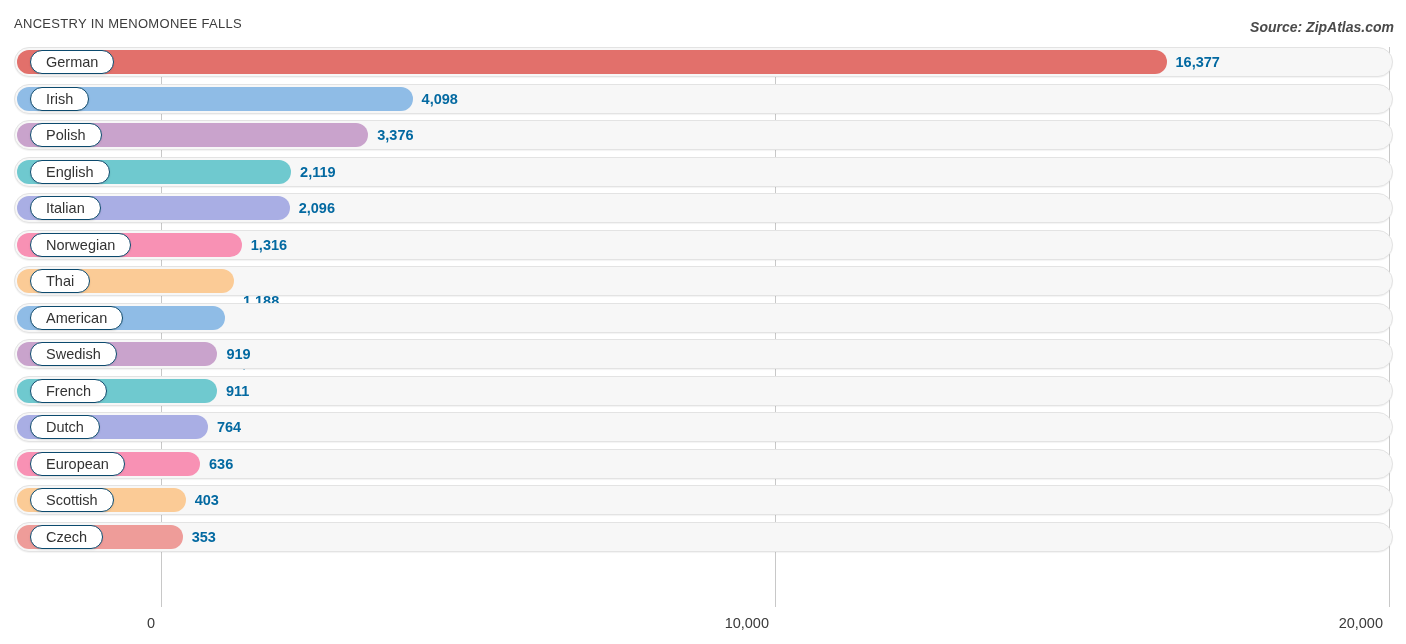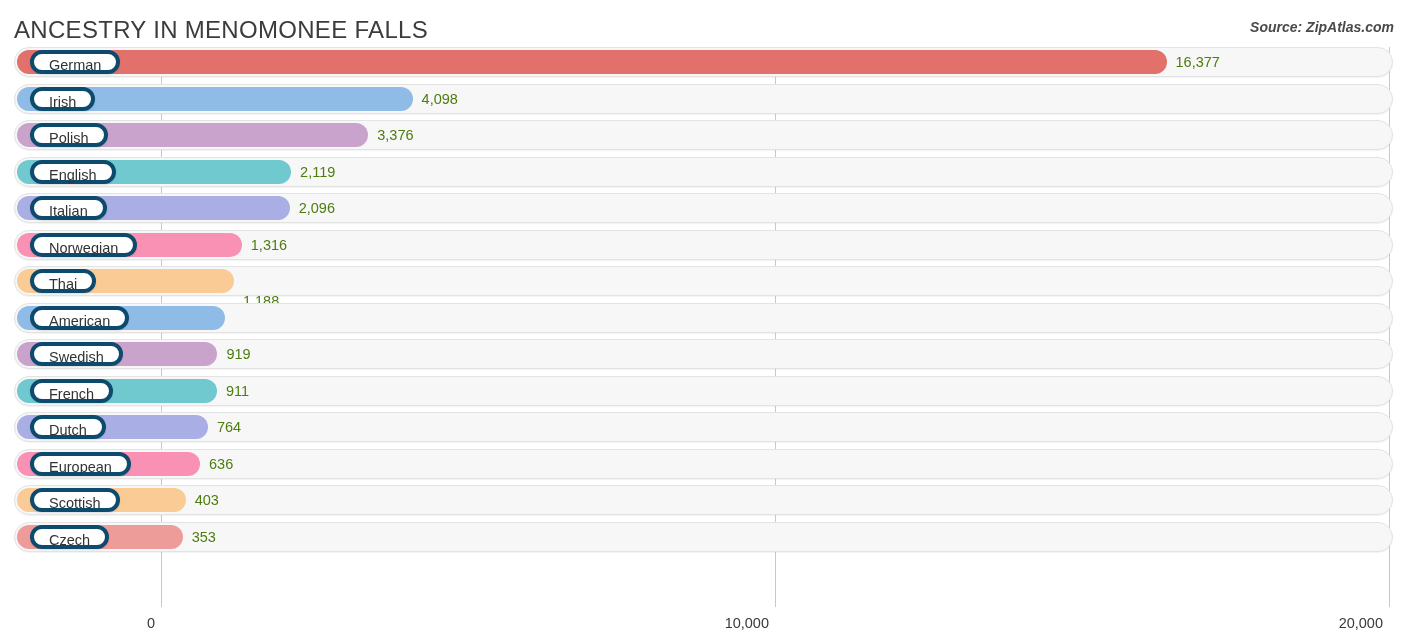--- a/index.html
+++ b/index.html
@@ -20,21 +20,21 @@
   #header {
     position: absolute;
     left: 0; top: 0;
     width: 1406px;
     height: 47px;
   }
   #chart-title {
     position: absolute;
     left: 14px;
     top: 16px;
-    font-size: 24px;
+    font-size: 13px;
     letter-spacing: 0.3px;
     color: #3c3c3c;
     font-weight: 400;
     white-space: nowrap;
   }
   #source-label {
     position: absolute;
     right: 12px;
     top: 19px;
     font-size: 14px;
@@ -97,38 +97,39 @@
 
   .bar-label {
     position: absolute;
     left: 30px;
     top: 3px;
     height: 24px;
     line-height: 23px;
     padding: 0 15px;
     box-sizing: border-box;
     background: #ffffff;
-    border: 4px solid #0c4a6e;
+    border: 1px solid #0c4a6e;
     border-radius: 12px;
     font-size: 14.5px;
     color: #333333;
     white-space: nowrap;
     box-shadow: 0 1px 2px rgba(0,0,0,0.10);
   }
 
   .bar-value {
     position: absolute;
     top: 3px;
     height: 24px;
     line-height: 24px;
     font-size: 14.5px;
     white-space: nowrap;
   }
   .bar-value.outside {
-    color: #4d7c0f;
+    color: #0369a1;
+    font-weight: bold;
   }
 
   
   #axis {
     position: absolute;
     left: 0;
     top: 607px;
     width: 1406px;
     height: 37px;
   }

